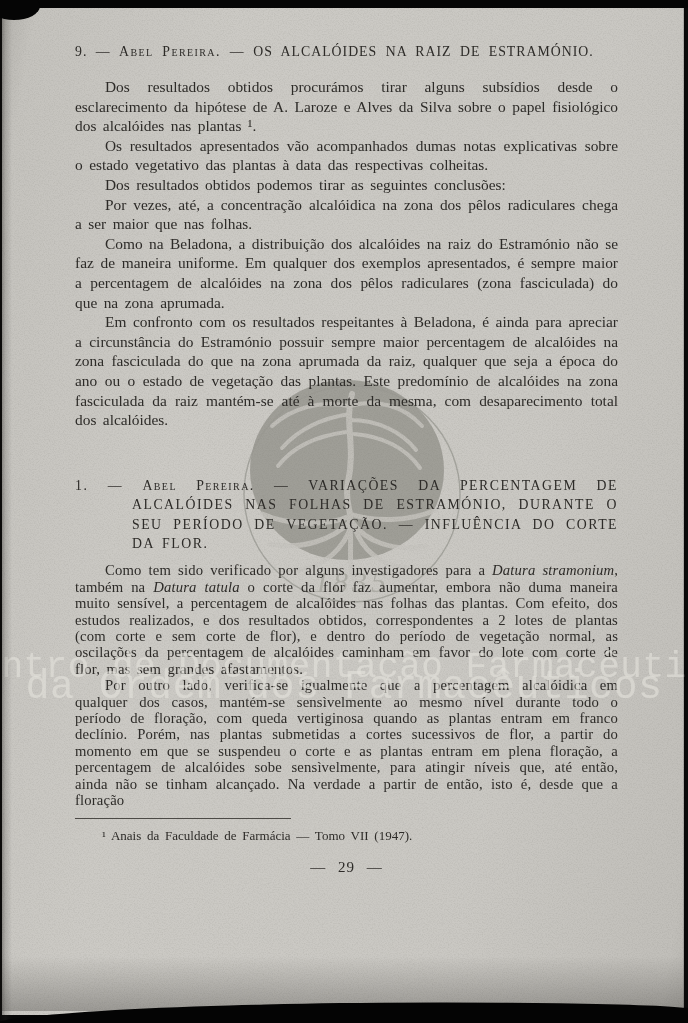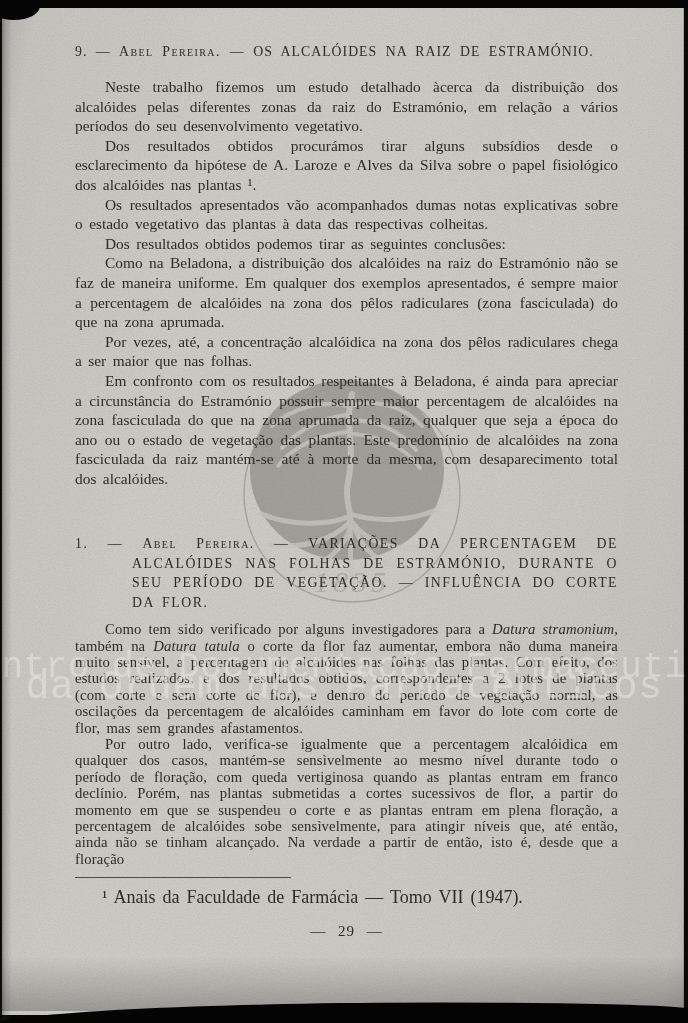--- a/index.html
+++ b/index.html
@@ -19,21 +19,21 @@
   .heading .author{font-variant:small-caps;letter-spacing:1.4px;}
   .a9.heading{white-space:nowrap;margin:0 0 17px 0;}
   .a10.heading{
     margin:46px 0 9px 0;line-height:19.4px;text-align:justify;
     padding-left:57px;text-indent:-57px;letter-spacing:1.5px;word-spacing:3px;
   }
   .body p{margin:0;text-indent:30px;text-align:justify;}
   .a9-body p{font-size:15.4px;line-height:19.6px;word-spacing:2.6px;}
   .a10-body p{font-size:14.7px;line-height:16.4px;word-spacing:2.6px;letter-spacing:.15px;}
   .footnote-rule{width:216px;height:0;border-top:1.3px solid #4c4a46;margin:10px 0 0 0;}
-  .footnote{font-size:18px;margin:9px 0 0 0;text-indent:27px;word-spacing:2.5px;}
+  .footnote{font-size:13px;margin:9px 0 0 0;text-indent:27px;word-spacing:2.5px;}
   .page-number{text-align:center;font-size:15px;margin-top:15px;letter-spacing:1px;word-spacing:7px;}
   .wm{
     position:absolute;left:50%;transform:translateX(-50%);
     z-index:4;white-space:nowrap;color:rgba(227,226,219,0.62);
     font-family:Liberation Mono, monospace;pointer-events:none;
   }
   .wm1{top:647px;font-size:36px;letter-spacing:.5px;}
   .wm2{top:665px;font-size:40px;letter-spacing:.5px;}
   .edge-top{position:absolute;top:0;left:0;right:0;height:8px;background:#050505;z-index:6;border-radius:0 0 2px 2px;}
   .corner-blob{position:absolute;top:-8px;left:-12px;width:52px;height:28px;background:#050505;border-radius:50%;z-index:6;}
@@ -81,26 +81,25 @@
 
   <div class="content">
 
     <div class="heading a9">
       <span>9. —</span>
       <span class="author">Abel Pereira. —</span>
       <span>OS ALCALÓIDES NA RAIZ DE ESTRAMÓNIO.</span>
     </div>
 
     <div class="body a9-body">
-        <p><span>Neste trabalho fizemos um estudo detalhado àcerca da distribuição dos alcalóides pelas diferentes zonas da raiz do Estramónio, em relação a vários períodos do seu desenvolvimento vegetativo.</span></p>
         <p><span>Dos resultados obtidos procurámos tirar alguns subsídios desde o esclarecimento da hipótese de A. Laroze e Alves da Silva sobre o papel fisiológico dos alcalóides nas plantas ¹.</span></p>
         <p><span>Os resultados apresentados vão acompanhados dumas notas explicativas sobre o estado vegetativo das plantas à data das respectivas colheitas.</span></p>
         <p><span>Dos resultados obtidos podemos tirar as seguintes conclusões:</span></p>
+        <p><span>Por vezes, até, a concentração alcalóidica na zona dos pêlos radiculares chega a ser maior que nas folhas.</span></p>
         <p><span>Como na Beladona, a distribuição dos alcalóides na raiz do Estramónio não se faz de maneira uniforme. Em qualquer dos exemplos apresentados, é sempre maior a percentagem de alcalóides na zona dos pêlos radiculares (zona fasciculada) do que na zona aprumada.</span></p>
-        <p><span>Por vezes, até, a concentração alcalóidica na zona dos pêlos radiculares chega a ser maior que nas folhas.</span></p>
         <p><span>Em confronto com os resultados respeitantes à Beladona, é ainda para apreciar a circunstância do Estramónio possuir sempre maior percentagem de alcalóides na zona fasciculada do que na zona aprumada da raiz, qualquer que seja a época do ano ou o estado de vegetação das plantas. Este predomínio de alcalóides na zona fasciculada da raiz mantém-se até à morte da mesma, com desaparecimento total dos alcalóides.</span></p>
       </div>
 
     <div class="heading a10">
       <span>1. —</span>
       <span class="author">Abel Pereira. —</span>
       <span>VARIAÇÕES DA PERCENTAGEM DE ALCALÓIDES NAS FOLHAS DE ESTRAMÓNIO, DURANTE O SEU PERÍODO DE VEGETAÇÃO. — INFLUÊNCIA DO CORTE DA FLOR.</span>
     </div>
 
     <div class="body a10-body">

